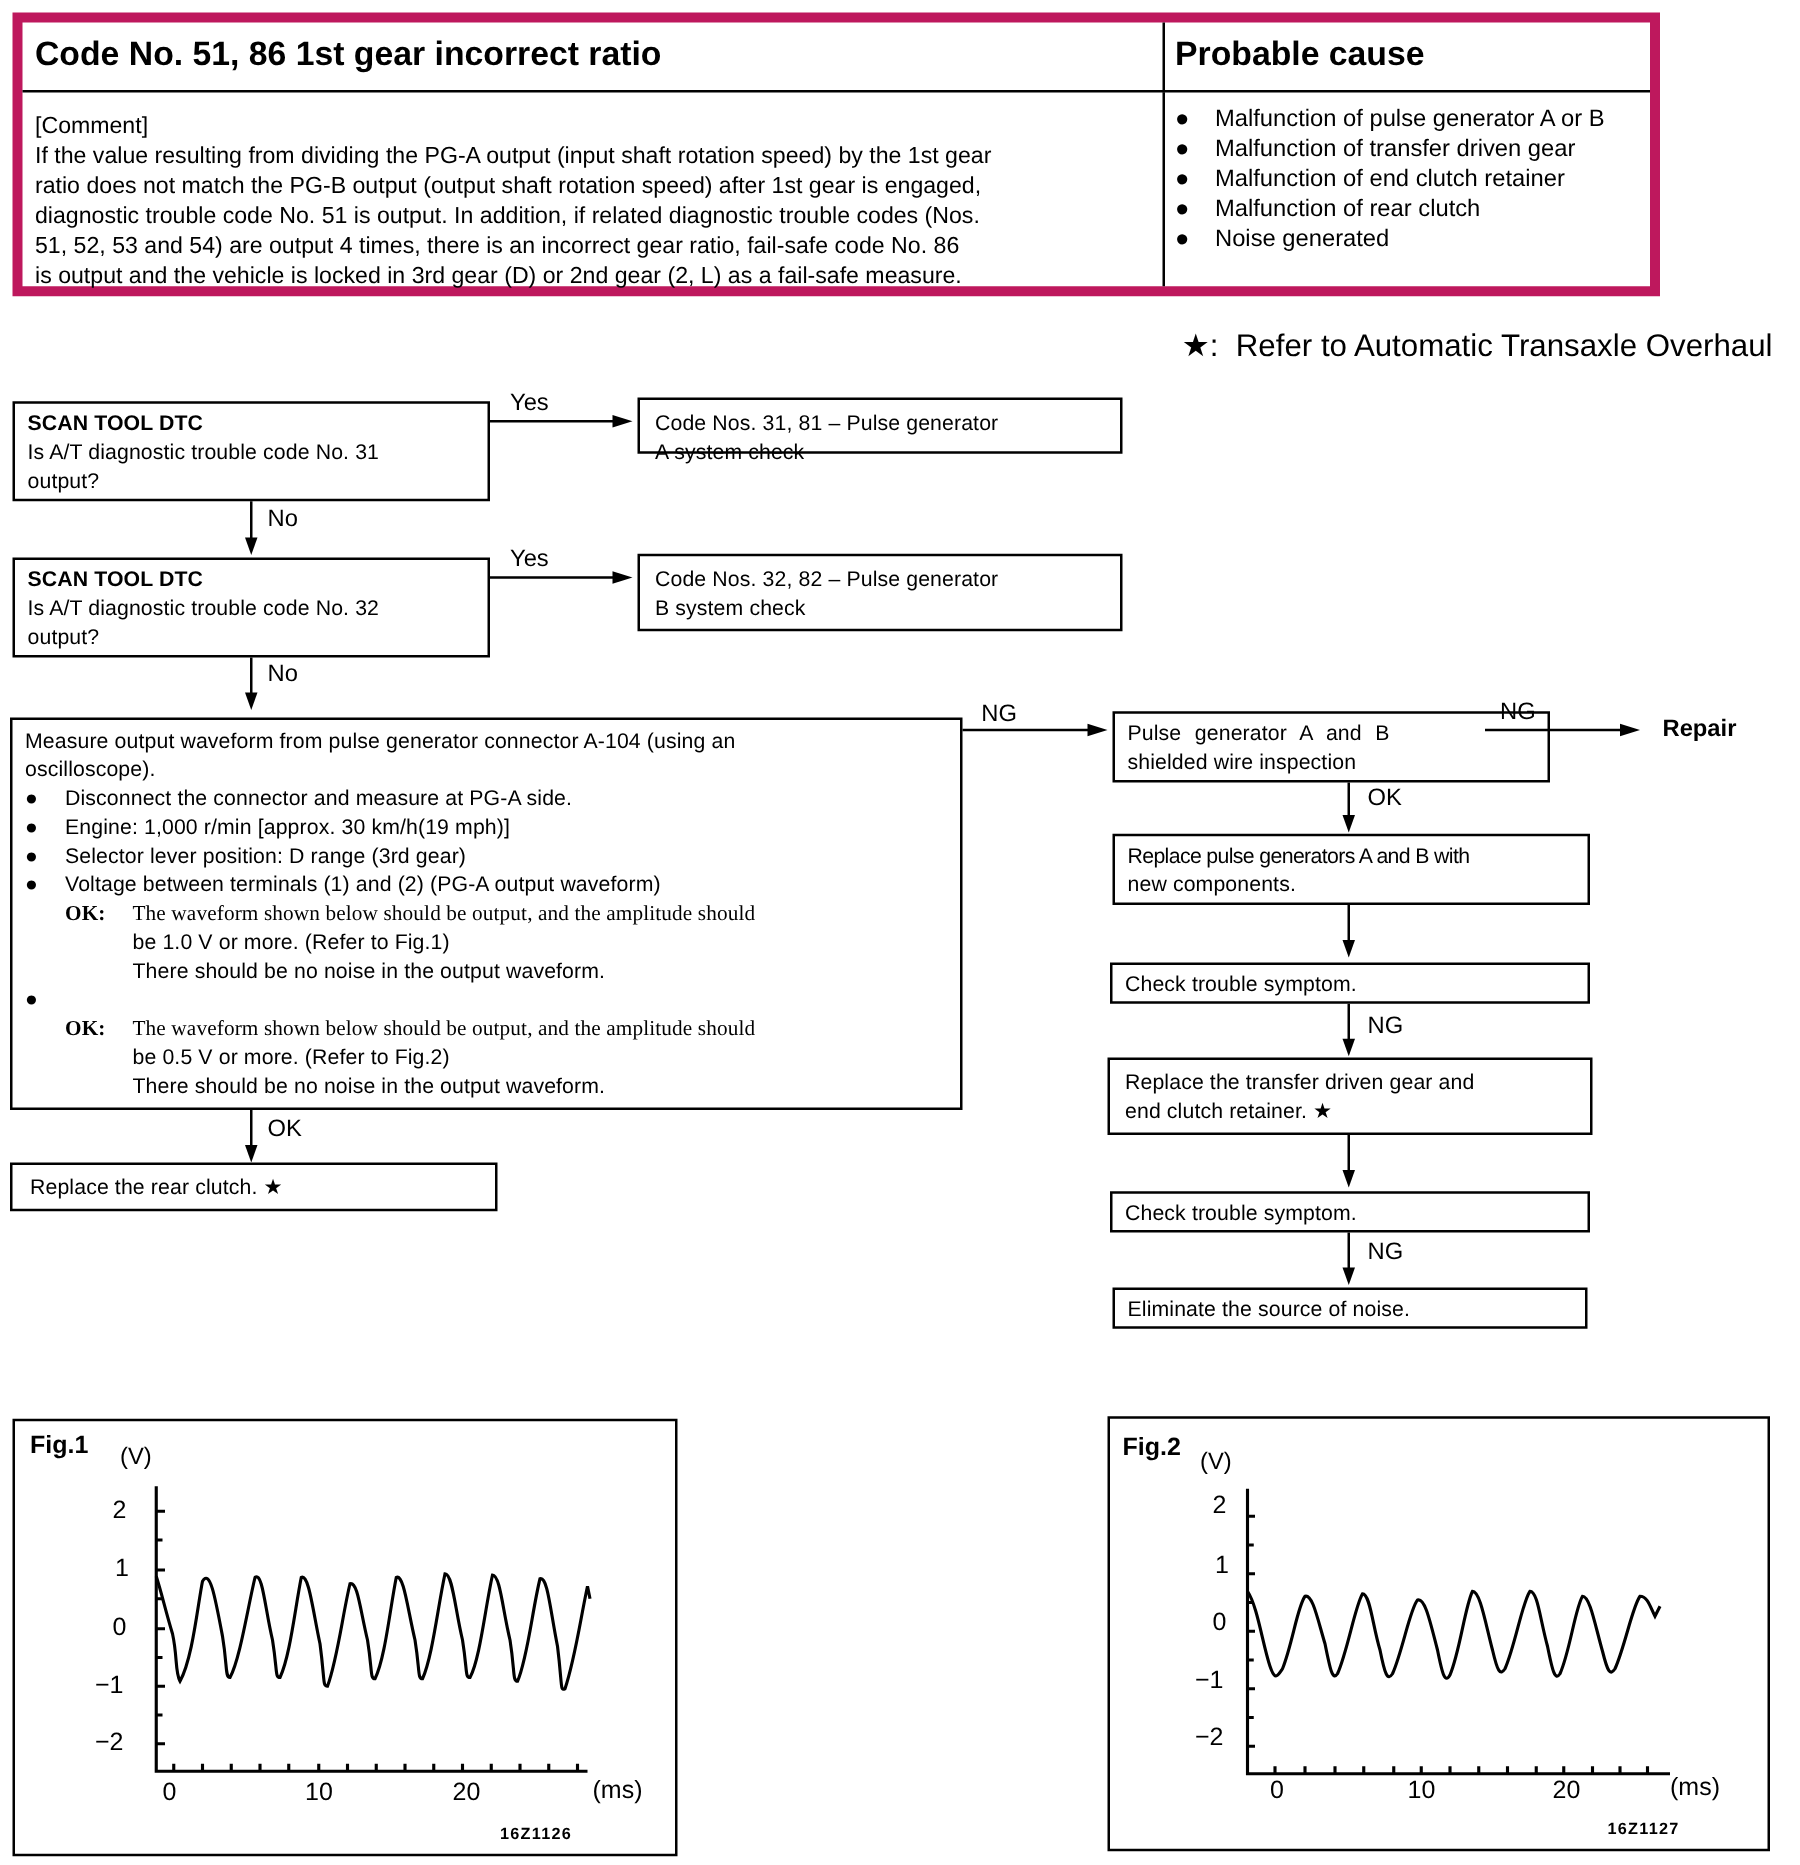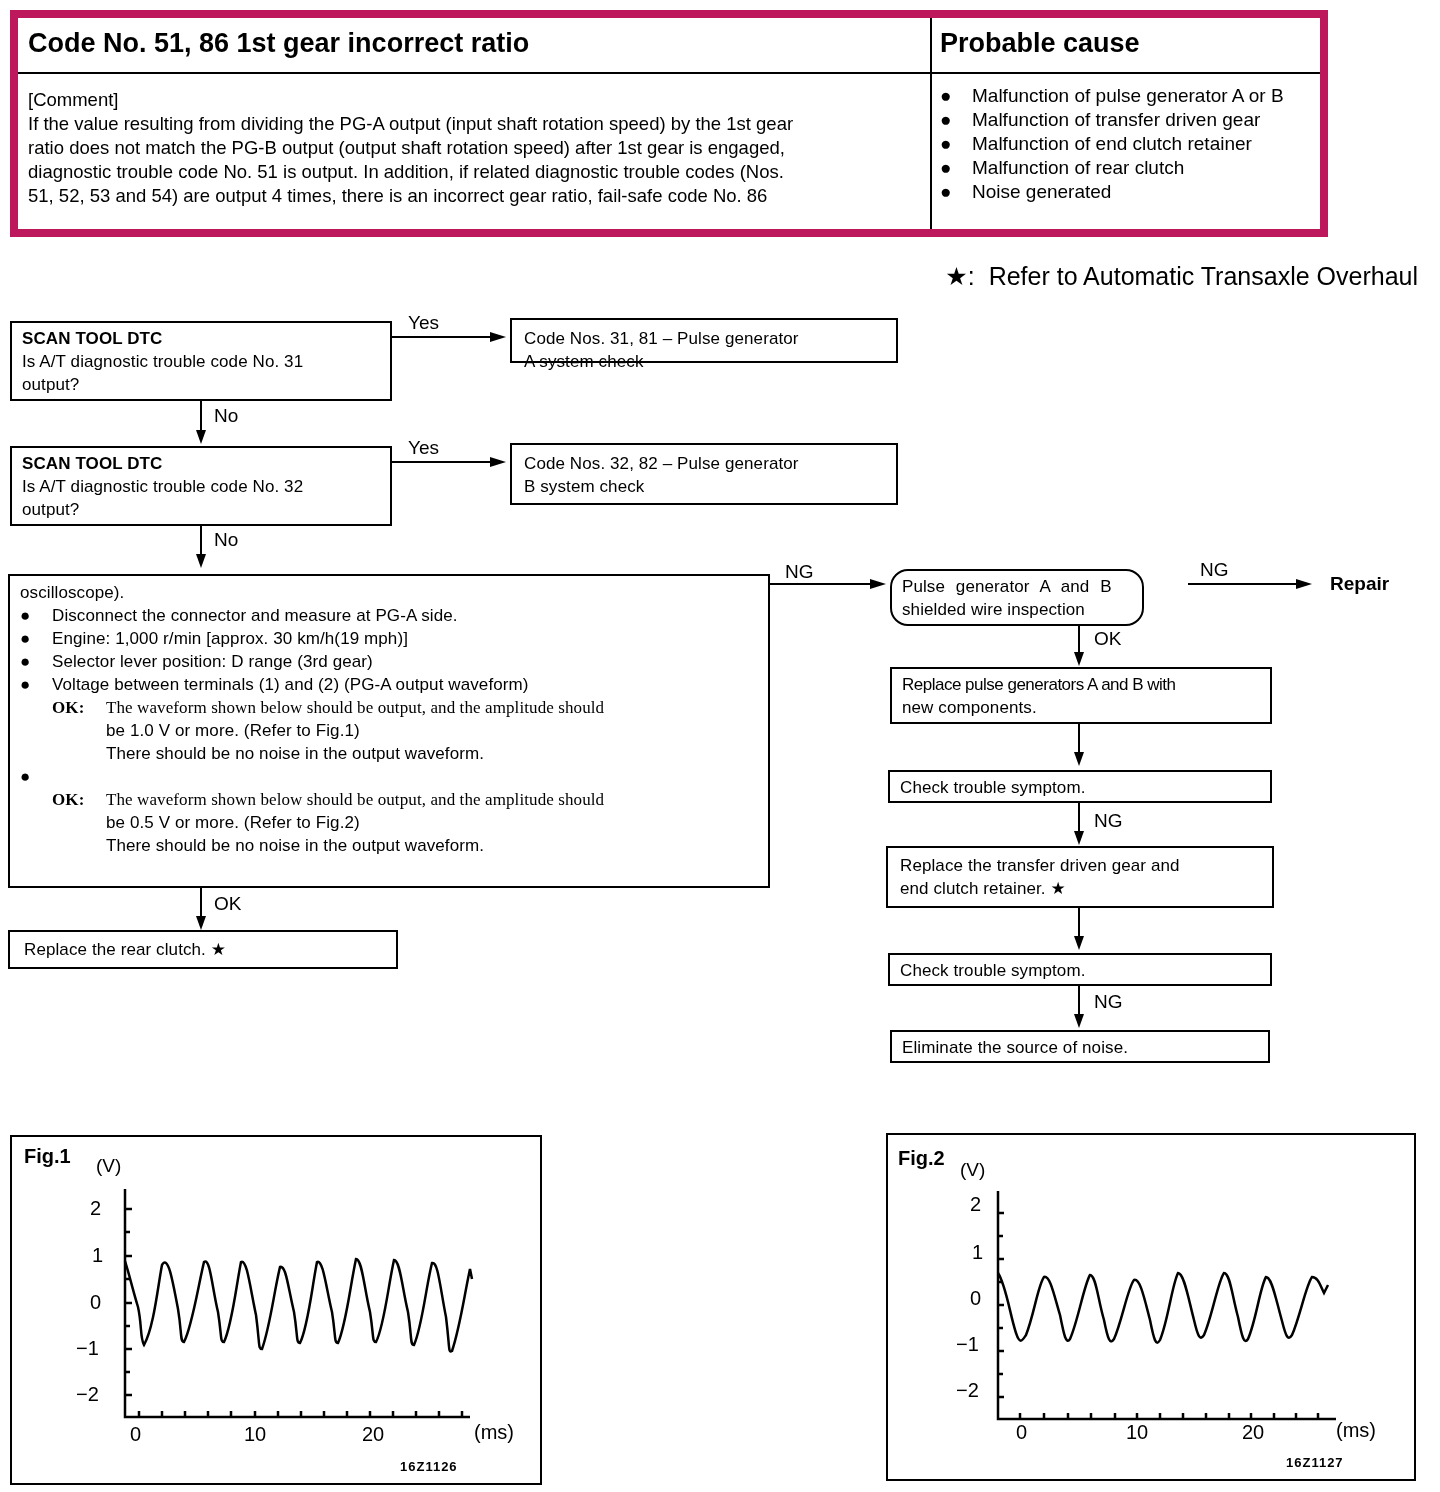--- a/index.html
+++ b/index.html
@@ -34,20 +34,21 @@
 
 <div class="hdr-table">
   <div class="hdr-title">Code No. 51, 86 1st gear incorrect ratio</div>
   <div class="hdr-cause-title">Probable cause</div>
   <div class="hdr-comment">
     <div>[Comment]</div>
     <div>If the value resulting from dividing the PG-A output (input shaft rotation speed) by the 1st gear</div>
     <div>ratio does not match the PG-B output (output shaft rotation speed) after 1st gear is engaged,</div>
     <div>diagnostic trouble code No. 51 is output.  In addition, if related diagnostic trouble codes (Nos.</div>
     <div>51, 52, 53 and 54) are output 4 times, there is an incorrect gear ratio, fail-safe code No. 86</div>
+    <div>is output and the vehicle is locked in 3rd gear (D) or 2nd gear (2, L) as a fail-safe measure.</div>
   </div>
   <div class="hdr-causes">
     <div class="bullet-row">
         <span class="bullet">●</span>
         <span>Malfunction of pulse generator A or B</span>
       </div>
     <div class="bullet-row">
         <span class="bullet">●</span>
         <span>Malfunction of transfer driven gear</span>
       </div>
@@ -96,20 +97,21 @@
 <div class="label" style="left:408px; top:437px;">Yes</div>
 <div class="box txt" style="left:510px; top:443px; width:388px; height:62px; padding:7px 12px;">
   <div>Code Nos. 32, 82 – Pulse generator</div>
   <div>B system check</div>
 </div>
 <div class="vline" style="left:200px; top:526px; height:29px;"></div>
 <div class="arrow-down" style="left:196px; top:554px;"></div>
 <div class="label" style="left:214px; top:529px;">No</div>
 
 <div class="box txt" style="left:8px; top:574px; width:762px; height:314px; padding:5px 10px;">
+  <div>Measure output waveform from pulse generator connector A-104 (using an</div>
   <div>oscilloscope).</div>
   <div class="bullet-row">
       <span class="bullet">●</span>
       <span>Disconnect the connector and measure at PG-A side.</span>
     </div>
   <div class="bullet-row">
       <span class="bullet">●</span>
       <span>Engine: 1,000 r/min [approx. 30 km/h(19 mph)]</span>
     </div>
   <div class="bullet-row">
@@ -145,21 +147,21 @@
 <div class="arrow-down" style="left:196px; top:916px;"></div>
 <div class="label" style="left:214px; top:893px;">OK</div>
 <div class="box txt" style="left:8px; top:930px; width:390px; height:39px; padding:6px 14px;">
   <span>Replace the rear clutch. ★</span>
 </div>
 
 <div class="hline" style="left:770px; top:583px; width:102px;"></div>
 <div class="arrow-right" style="left:870px; top:579px;"></div>
 <div class="label" style="left:785px; top:561px;">NG</div>
 
-<div class="box txt" style="left:890px; top:569px; width:254px; height:57px; padding:4px 10px;border-radius:18px;">
+<div class="box txt" style="left:890px; top:569px; width:350px; height:57px; padding:4px 10px;">
   <div style="word-spacing:6px;">Pulse  generator  A  and  B</div>
   <div>shielded wire inspection</div>
 </div>
 <div class="hline" style="left:1188px; top:583px; width:110px;"></div>
 <div class="arrow-right" style="left:1296px; top:579px;"></div>
 <div class="label" style="left:1200px; top:559px;">NG</div>
 <div class="label bold" style="left:1330px; top:573px;">Repair</div>
 
 <div class="vline" style="left:1078px; top:626px; height:28px;"></div>
 <div class="arrow-down" style="left:1074px; top:652px;"></div>

